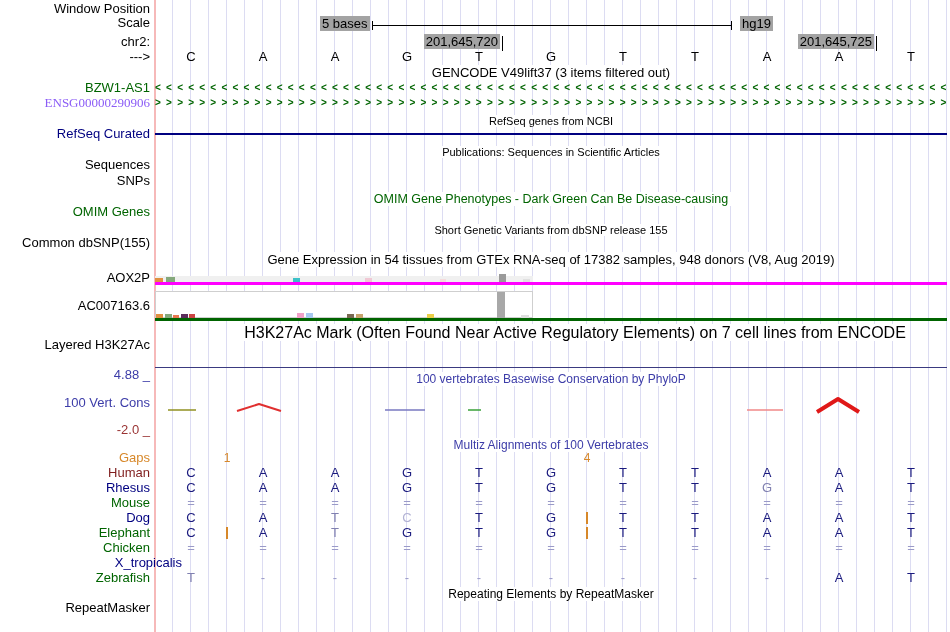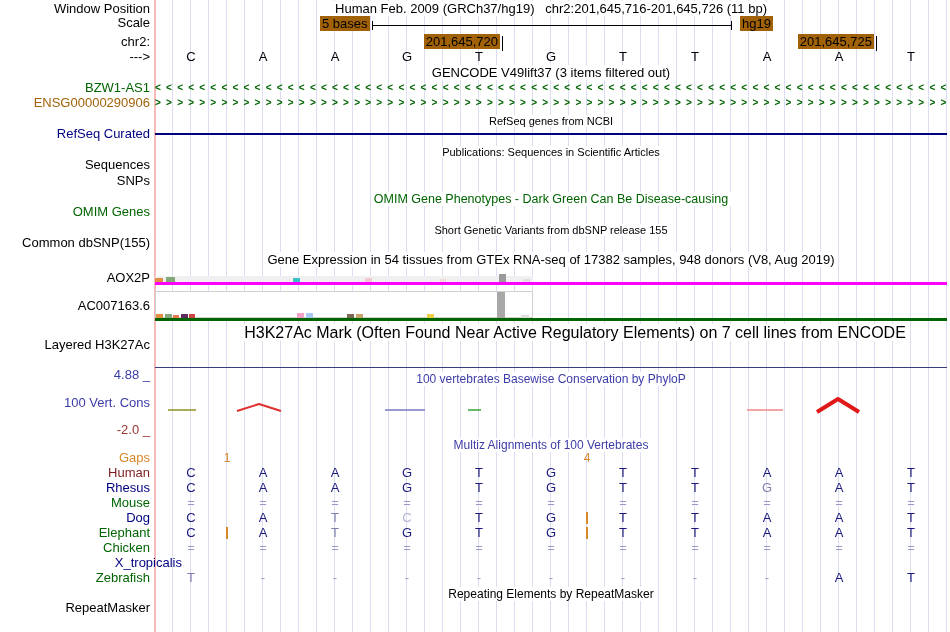--- a/index.html
+++ b/index.html
@@ -6,21 +6,21 @@
   #screen{position:relative;width:950px;height:632px;background:#fff;
     font-family:"Liberation Sans",sans-serif;overflow:hidden;}
   .abs{position:absolute;}
   .lbl{position:absolute;left:0;width:150px;text-align:right;font-size:13px;
     line-height:14px;white-space:nowrap;}
   .ctitle{position:absolute;left:155px;width:792px;text-align:center;line-height:14px;white-space:nowrap;}
   .ctitle .bgspan{background:#fff;padding:0 3px;}
   .cell{position:absolute;transform:translateX(-50%);font-size:13px;line-height:14px;white-space:pre;}
   .chevrons{position:absolute;left:155px;width:792px;display:flex;
     justify-content:space-between;font-weight:bold;font-size:10px;line-height:12px;height:12px;overflow:hidden;}
-  .wbg{background:#a16207;padding:0 2px;}
+  .wbg{background:#a3a3a3;padding:0 2px;}
 </style>
 </head>
 <body>
 
 <div id="screen">
 
   <div id="grid-layer">
       <div style="position: absolute; left: 172px; top: 0px; width: 1px; height: 632px; background: rgb(220, 220, 242);"></div>
       <div style="position: absolute; left: 190px; top: 0px; width: 1px; height: 632px; background: rgb(220, 220, 242);"></div>
       <div style="position: absolute; left: 208px; top: 0px; width: 1px; height: 632px; background: rgb(220, 220, 242);"></div>
@@ -61,23 +61,20 @@
       <div style="position: absolute; left: 838px; top: 0px; width: 1px; height: 632px; background: rgb(220, 220, 242);"></div>
       <div style="position: absolute; left: 856px; top: 0px; width: 1px; height: 632px; background: rgb(220, 220, 242);"></div>
       <div style="position: absolute; left: 874px; top: 0px; width: 1px; height: 632px; background: rgb(220, 220, 242);"></div>
       <div style="position: absolute; left: 892px; top: 0px; width: 1px; height: 632px; background: rgb(220, 220, 242);"></div>
       <div style="position: absolute; left: 910px; top: 0px; width: 1px; height: 632px; background: rgb(220, 220, 242);"></div>
       <div style="position: absolute; left: 928px; top: 0px; width: 1px; height: 632px; background: rgb(220, 220, 242);"></div>
       <div style="position: absolute; left: 946px; top: 0px; width: 1px; height: 632px; background: rgb(220, 220, 242);"></div>
       <div style="position: absolute; left: 154px; top: 0px; width: 2px; height: 632px; background: rgb(246, 185, 185);"></div>
     </div>
 
-  <div class="ctitle" style="top:2px;font-size:13px;">
-    <span class="bgspan"><span>Human Feb. 2009 (GRCh37/hg19)</span>&nbsp;&nbsp;&nbsp;<span>chr2:201,645,716-201,645,726 (11 bp)</span></span>
-  </div>
 
   <div class="abs wbg" style="left:320px;top:16px;font-size:13px;">5 bases</div>
   <div class="abs wbg" style="left:740px;top:16px;font-size:13px;">hg19</div>
 
   <div id="built-layer">
       <div style="position: absolute; left: 372px; top: 25px; width: 359px; height: 1px; background: rgb(0, 0, 0);"></div>
       <div style="position: absolute; left: 372px; top: 21px; width: 1px; height: 9px; background: rgb(0, 0, 0);"></div>
       <div style="position: absolute; left: 731px; top: 21px; width: 1px; height: 9px; background: rgb(0, 0, 0);"></div>
       <div style="position: absolute; left: 390px; top: 35px; width: 110px; text-align: right; font-size: 13px; line-height: 14px;"><span class="wbg">201,645,720</span></div>
       <div style="position: absolute; left: 502px; top: 36px; width: 1px; height: 15px; background: rgb(0, 0, 0);"></div>
@@ -182,21 +179,21 @@
         <span>&lt;</span>
         <span>&lt;</span>
         <span>&lt;</span>
         <span>&lt;</span>
         <span>&lt;</span>
         <span>&lt;</span>
         <span>&lt;</span>
         <span>&lt;</span>
         <span>&lt;</span>
       </div>
-      <div class="lbl" style="position: absolute; top: 96px; color: #a16207;">ENSG00000290906</div>
+      <div class="lbl" style="position: absolute; top: 96px; color: #8b5cf6; font-family: Liberation Serif, serif;">ENSG00000290906</div>
       <div class="chevrons" style="position: absolute; top: 97px; color: rgb(0, 100, 0);">
         <span>&gt;</span>
         <span>&gt;</span>
         <span>&gt;</span>
         <span>&gt;</span>
         <span>&gt;</span>
         <span>&gt;</span>
         <span>&gt;</span>
         <span>&gt;</span>
         <span>&gt;</span>

